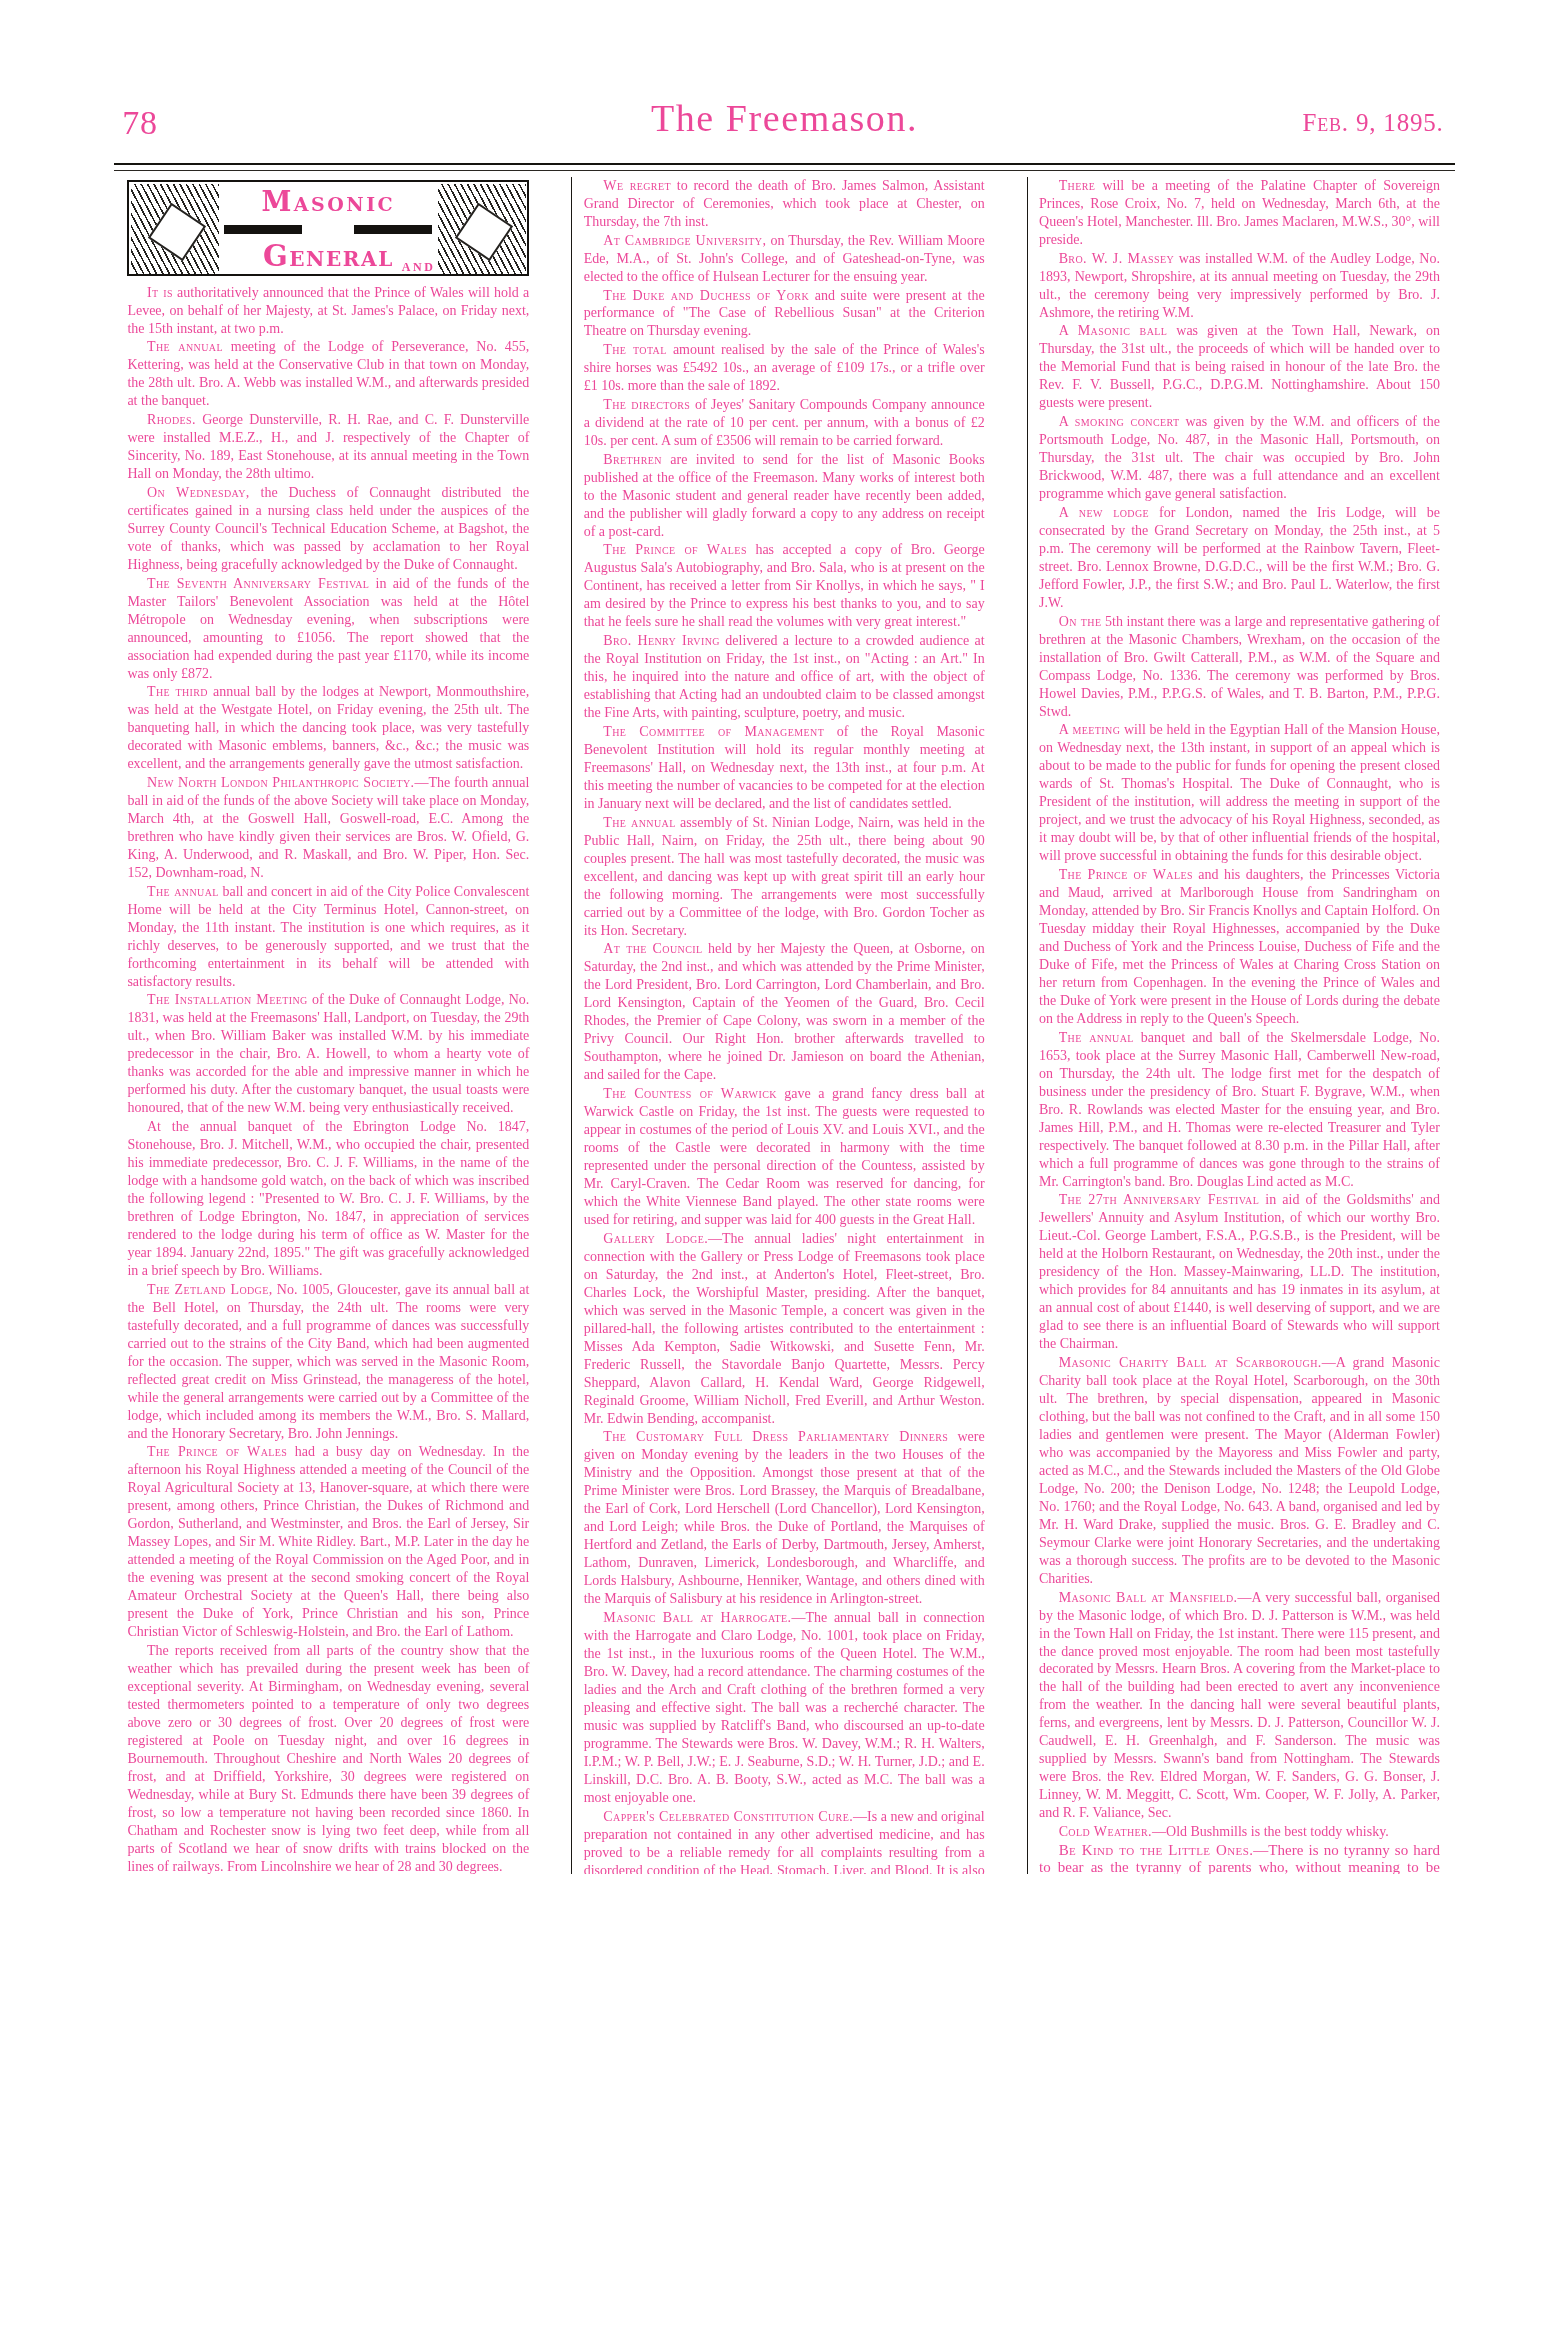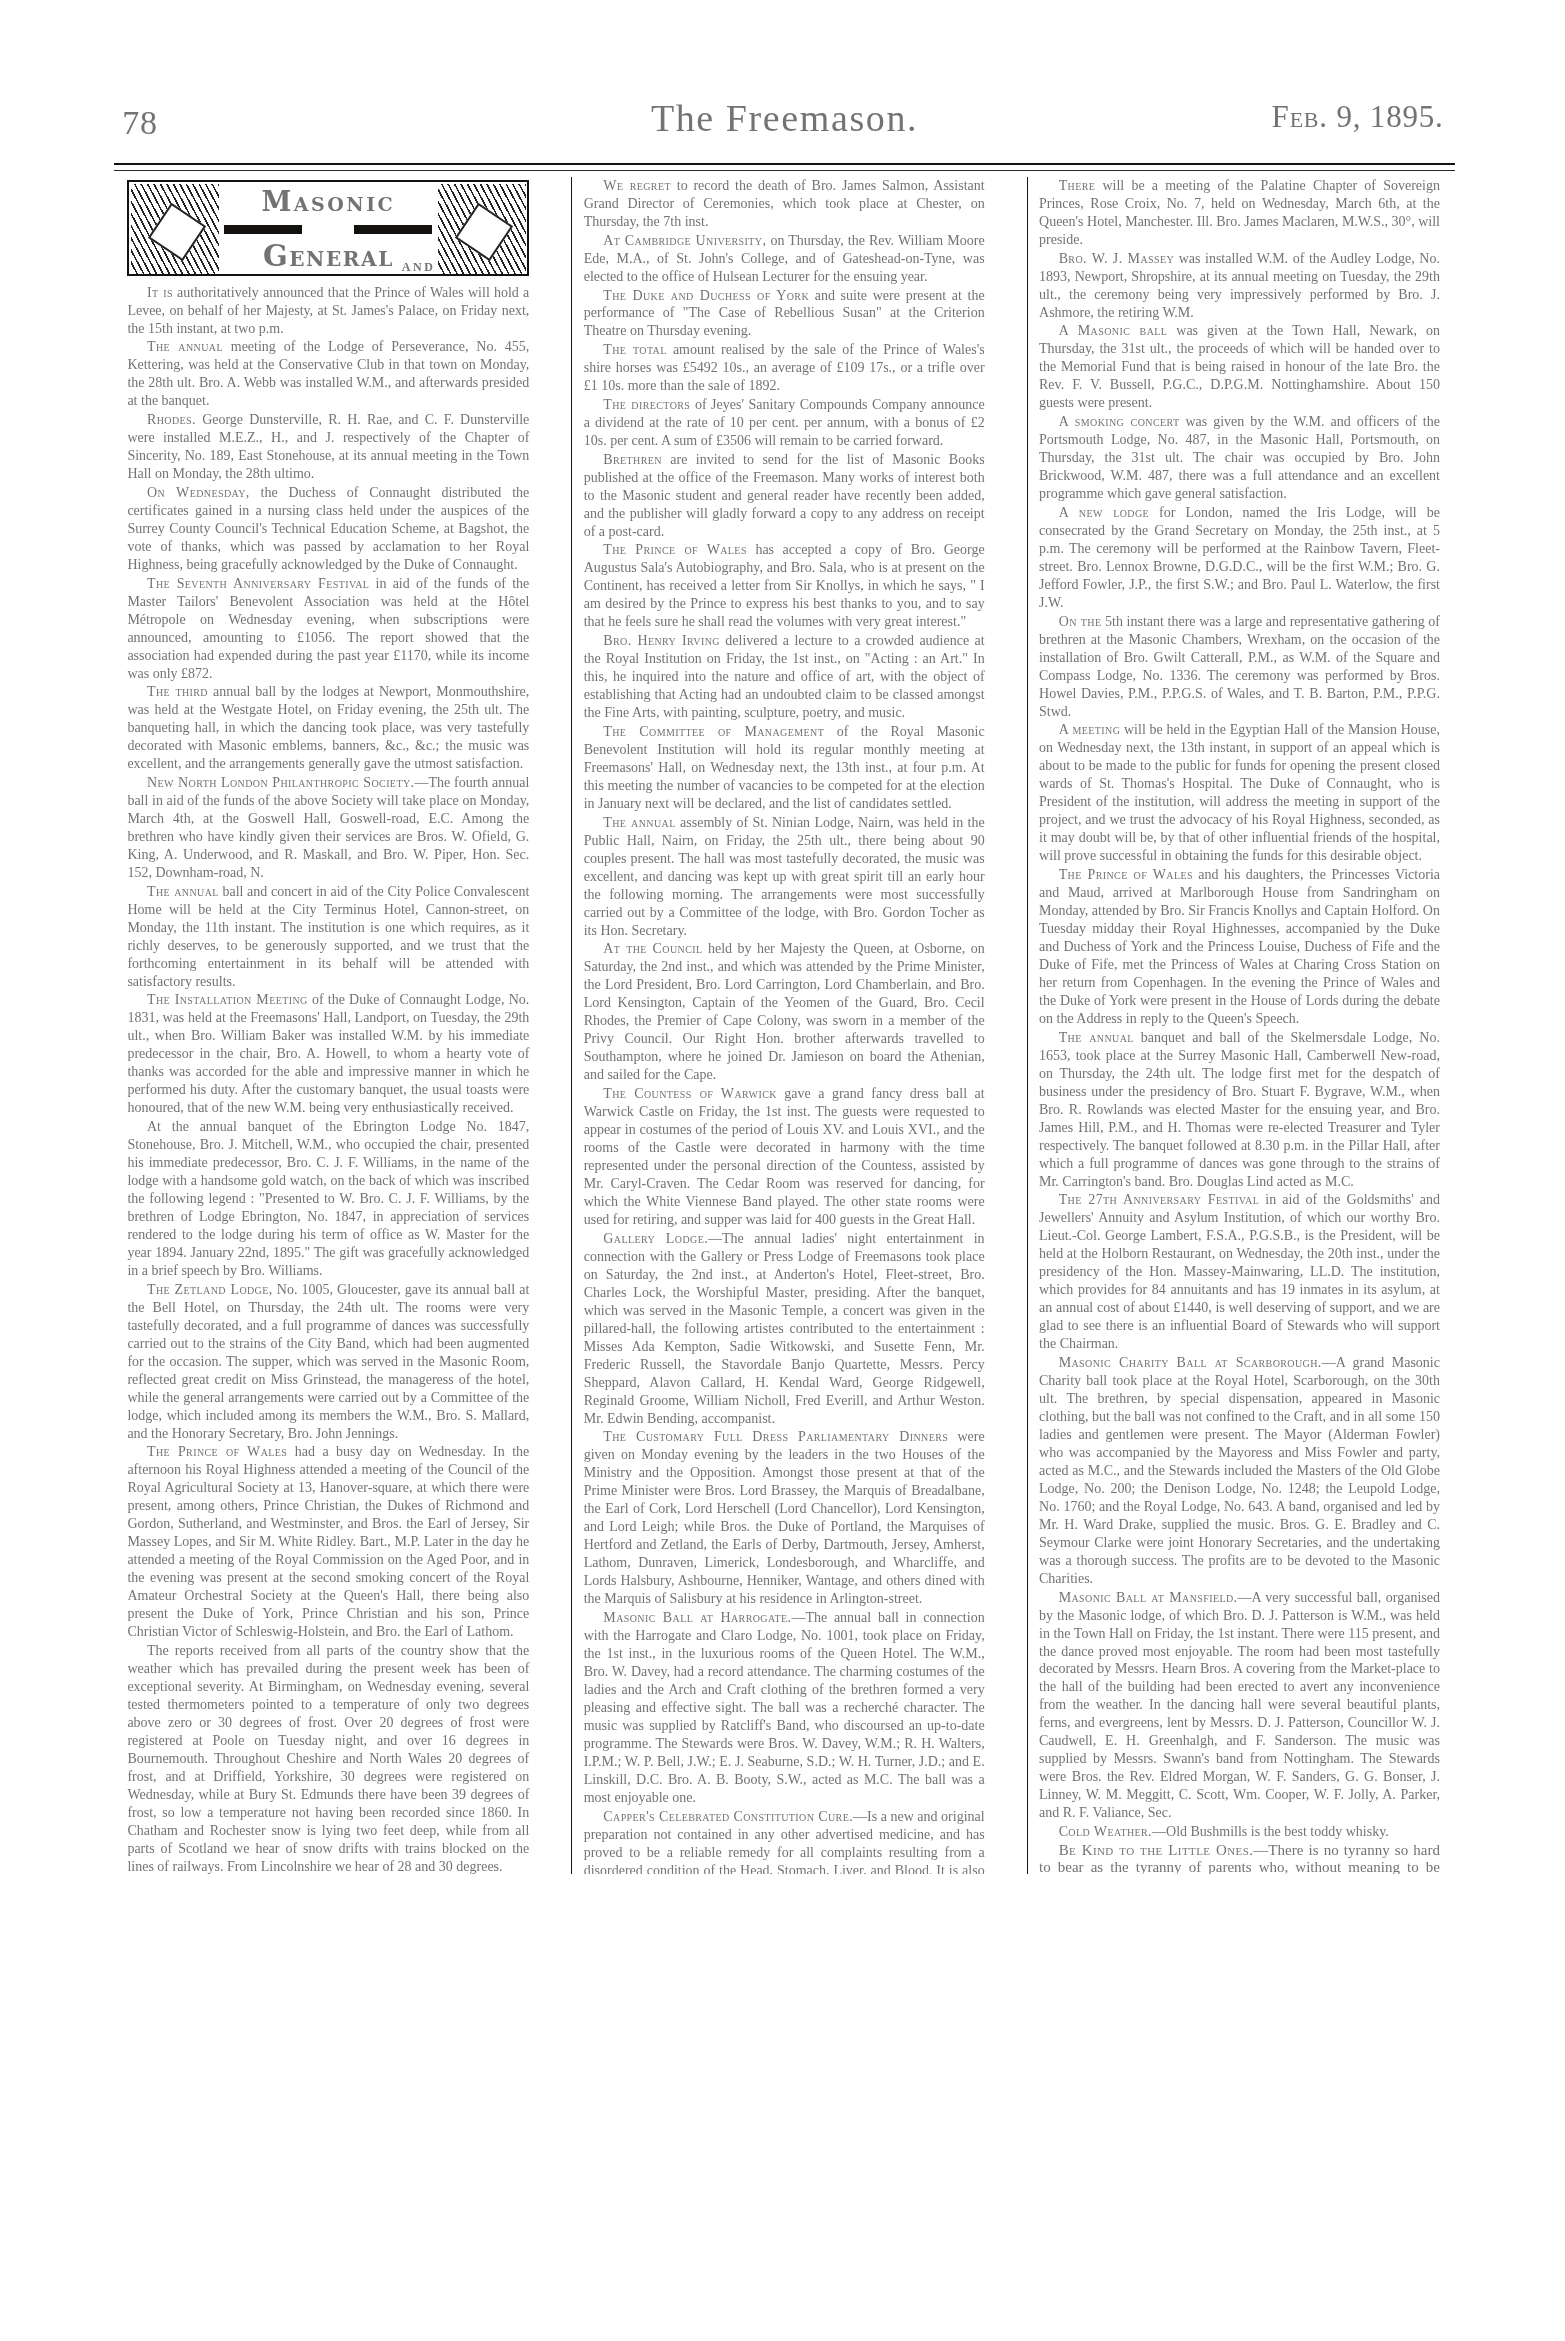--- a/index.html
+++ b/index.html
@@ -6,21 +6,21 @@
     margin: 0;
     padding: 0;
     background: #ffffff;
   }
   .page {
     position: relative;
     width: 1565px;
     height: 1874px;
     background: #ffffff;
     font-family: "Liberation Serif", "DejaVu Serif", serif;
-    color: #737373;
+    color: #ec4899;
     overflow: hidden;
   }
 
   
   .masthead {
     position: absolute;
     left: 114px;
     top: 96px;
     width: 1341px;
     height: 64px;
@@ -39,22 +39,22 @@
     top: 0;
     width: 100%;
     text-align: center;
     font-size: 38px;
     letter-spacing: 1.6px;
     font-family: "Liberation Serif", serif;
   }
   .issue-date {
     position: absolute;
     right: 11.4px;
-    top: 3px;
-    font-size: 31px;
+    top: 13px;
+    font-size: 25px;
     font-variant: small-caps;
     letter-spacing: 0.8px;
   }
   .masthead-rule {
     position: absolute;
     left: 114px;
     top: 163px;
     width: 1341px;
     height: 0;
     border-top: 2.5px solid #15140f;

